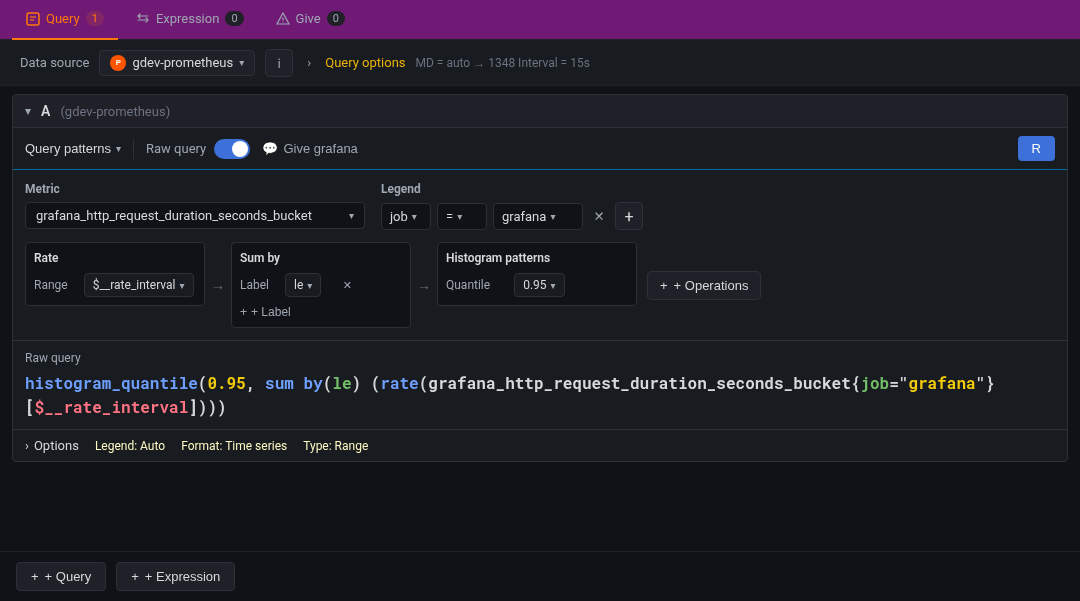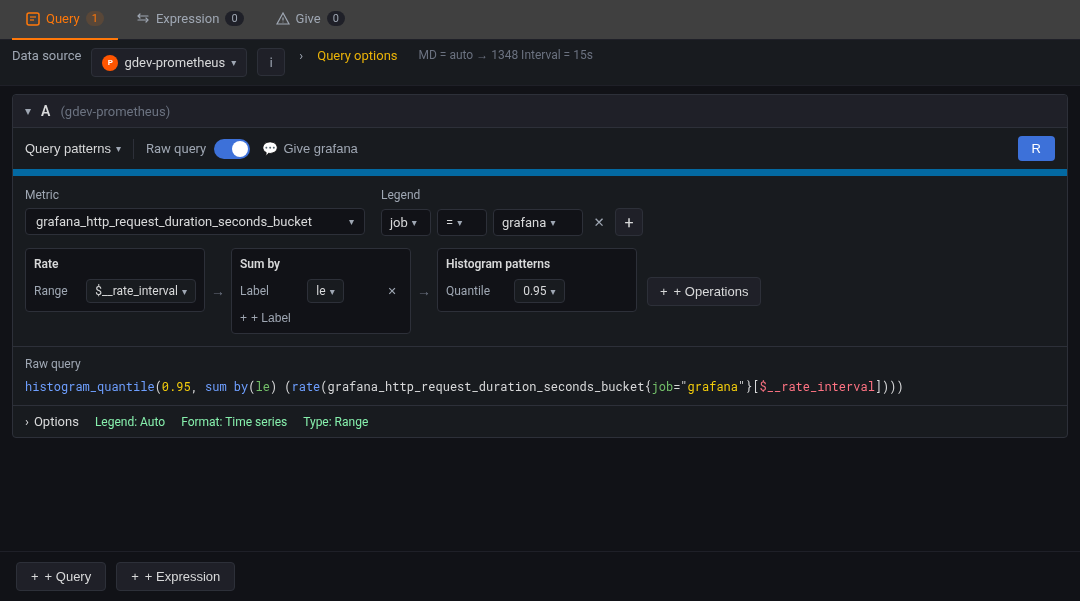--- a/index.html
+++ b/index.html
@@ -10,21 +10,21 @@
       color: #d8d9da;
       width: 1080px;
       min-height: 601px;
       overflow: hidden;
     }
 
     
     .tab-bar {
       display: flex;
       align-items: center;
-      background: #404040;
+      background: #701a75;
       border-bottom: 1px solid #1f2028;
       height: 40px;
       padding: 0 12px;
       gap: 4px;
     }
     .tab {
       display: flex;
       align-items: center;
       gap: 6px;
       padding: 0 14px;
@@ -47,22 +47,23 @@
       color: #9fa7b3;
     }
     .tab.active .tab-badge {
       background: #ff780a22;
       color: #ff780a;
     }
 
     
     .datasource-bar {
       display: flex;
+      align-items: center;
       background: #181b1f;
-      padding: 8px 12px;
+      padding: 8px 20px;
       gap: 10px;
       border-bottom: 1px solid #1f2028;
       height: 46px;
     }
     .datasource-label {
       color: #9fa7b3;
       font-size: 13px;
     }
     .datasource-select {
       display: flex;
@@ -105,21 +106,21 @@
       margin: 0 4px;
     }
     .query-options-link {
       color: #eab308;
       cursor: pointer;
       font-size: 13px;
     }
     .ds-meta {
       color: #6b7280;
       font-size: 12px;
-      margin-left: 11px;
+      margin-left: 0;
     }
 
     
     .query-block {
       background: #181b1f;
       margin: 8px 12px;
       border: 1px solid #2d3039;
       border-radius: 4px;
     }
     .query-header {
@@ -145,21 +146,21 @@
       color: #6b7280;
       font-size: 13px;
     }
 
     
     .query-toolbar {
       display: flex;
       align-items: center;
       padding: 8px 12px;
       gap: 12px;
-      border-bottom: 7px solid #0369a1;
+      border-bottom: 1px solid #0369a1;
     }
     .dropdown-btn {
       display: flex;
       align-items: center;
       gap: 5px;
       background: transparent;
       border: none;
       color: #d8d9da;
       cursor: pointer;
       font-size: 13px;
@@ -231,21 +232,21 @@
       gap: 16px;
     }
     .metric-section, .labels-section {
       display: flex;
       flex-direction: column;
       gap: 6px;
     }
     .section-label {
       color: #9fa7b3;
       font-size: 12px;
-      font-weight: 400;
+      font-weight: 700;
     }
     .metric-select {
       display: flex;
       align-items: center;
       background: #111217;
       border: 1px solid #2d3039;
       border-radius: 4px;
       padding: 5px 10px;
       cursor: pointer;
       color: #d8d9da;
@@ -318,24 +319,23 @@
     }
     .operation-title {
       font-size: 12px;
       font-weight: 600;
       color: #d8d9da;
       margin-bottom: 8px;
     }
     .operation-field {
       display: flex;
       align-items: center;
-      gap: 6px;
-      font-size: 12px;
-      color: #9fa7b3;
-      justify-content: space-between;
+      gap: 16px;
+      font-size: 12px;
+      color: #9fa7b3;
     }
     .field-select {
       display: flex;
       align-items: center;
       background: #181b1f;
       border: 1px solid #2d3039;
       border-radius: 4px;
       padding: 4px 8px;
       cursor: pointer;
       color: #d8d9da;
@@ -380,22 +380,23 @@
       padding: 10px 12px;
       border-top: 1px solid #2d3039;
     }
     .raw-query-title {
       color: #9fa7b3;
       font-size: 12px;
       margin-bottom: 6px;
     }
     .raw-query-code {
       font-family: 'Roboto Mono', monospace;
-      font-size: 12px;
+      font-size: 16px;
       line-height: 1.5;
+      font-weight: bold;
     }
     .code-fn { color: #6e9fff; }
     .code-num { color: #f2cc0c; }
     .code-kw { color: #6e9fff; }
     .code-metric { color: #d8d9da; }
     .code-label-key { color: #73bf69; }
     .code-label-val { color: #f2cc0c; }
     .code-punc { color: #d8d9da; }
     .code-range { color: #ff7383; }
 
@@ -409,21 +410,21 @@
     }
     .options-expand {
       display: flex;
       align-items: center;
       gap: 5px;
       cursor: pointer;
       color: #d8d9da;
       font-size: 13px;
     }
     .options-meta {
-      color: #86efac;
+      color: #fef9c3;
       font-size: 12px;
     }
 
     
     .bottom-toolbar {
       display: flex;
       align-items: center;
       padding: 10px 16px;
       gap: 10px;
       border-top: 1px solid #1f2028;

